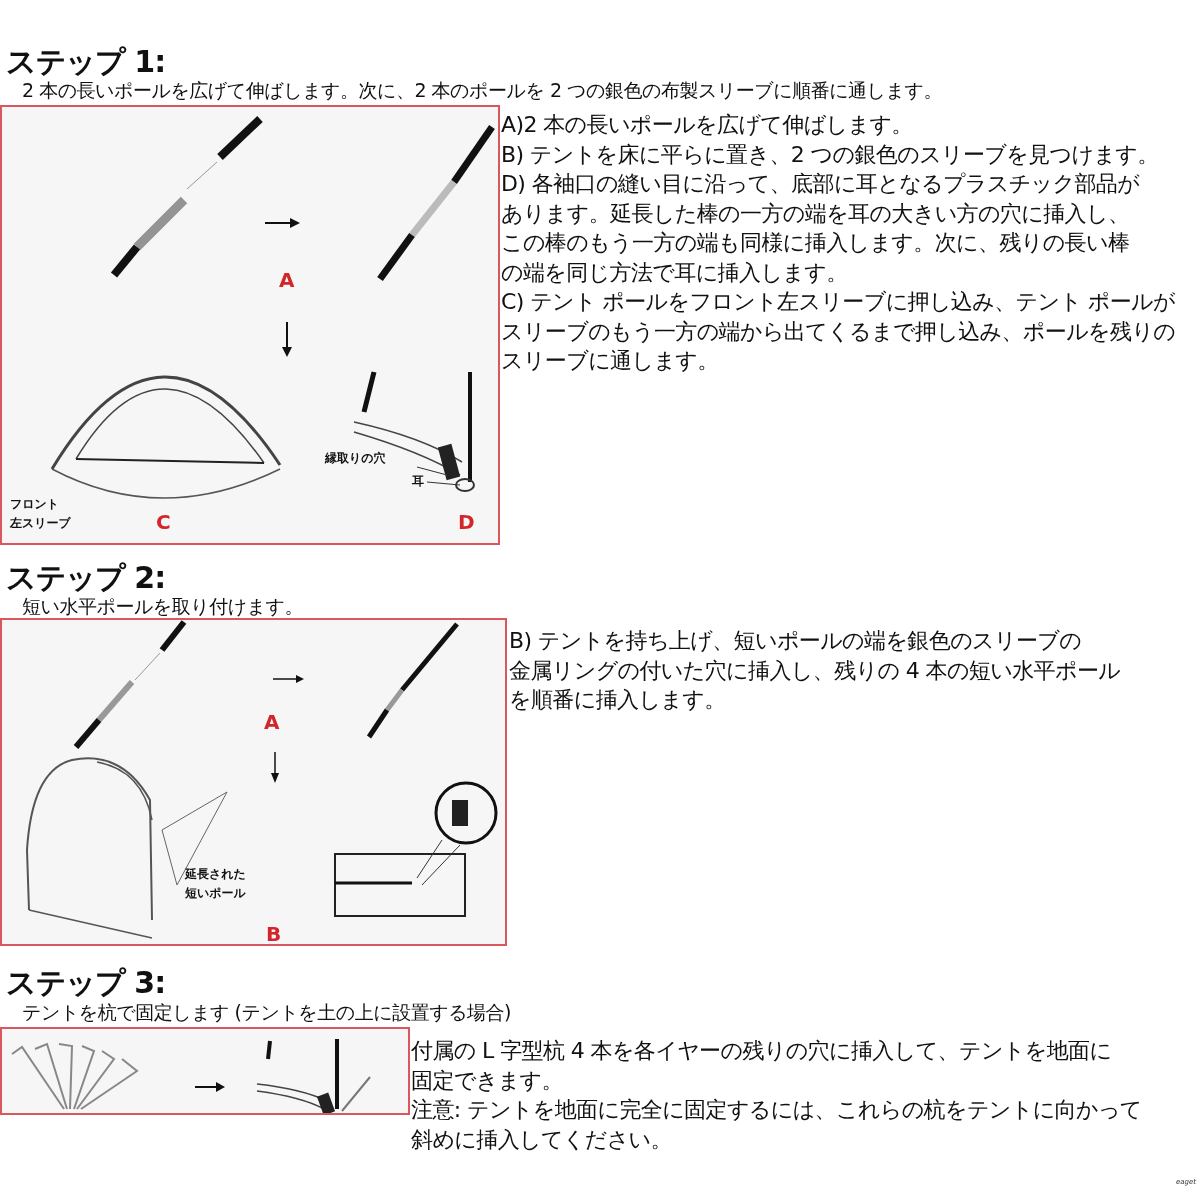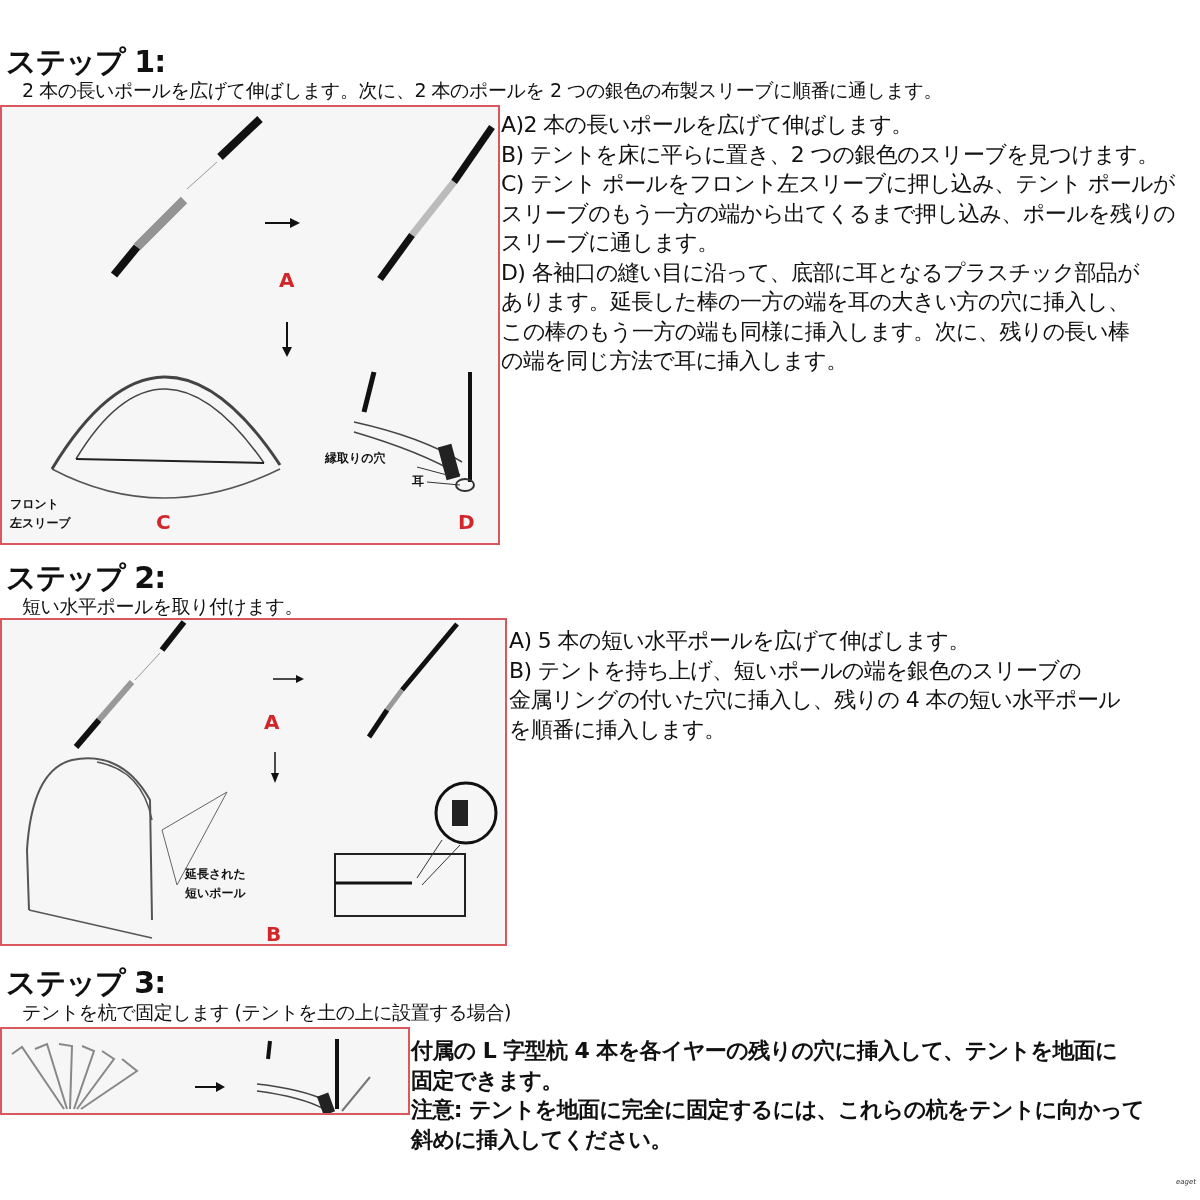--- a/index.html
+++ b/index.html
@@ -60,27 +60,27 @@
   <div class="lbl-red" style="left:456px;top:403px;">D</div>
   <div class="lbl-blk" style="left:8px;top:388px;">フロント
 左スリーブ</div>
   <div class="lbl-blk" style="left:323px;top:342px;">縁取りの穴</div>
   <div class="lbl-blk" style="left:410px;top:365px;">耳</div>
 </div>
 
 <div class="instr" style="left:501px;top:110px;">
   <p>A)2 本の長いポールを広げて伸ばします。</p>
   <p>B) テントを床に平らに置き、2 つの銀色のスリーブを見つけます。</p>
-  <p>C) テント ポールをフロント左スリーブに押し込み、テント ポールが
-スリーブのもう一方の端から出てくるまで押し込み、ポールを残りの
-スリーブに通します。</p>
   <p>D) 各袖口の縫い目に沿って、底部に耳となるプラスチック部品が
 あります。延長した棒の一方の端を耳の大きい方の穴に挿入し、
 この棒のもう一方の端も同様に挿入します。次に、残りの長い棒
 の端を同じ方法で耳に挿入します。</p>
+  <p>C) テント ポールをフロント左スリーブに押し込み、テント ポールが
+スリーブのもう一方の端から出てくるまで押し込み、ポールを残りの
+スリーブに通します。</p>
 </div>
 
 <div class="abs step-title" style="left:6px;top:562px;">ステップ 2:</div>
 <div class="abs step-sub" style="left:6px;top:594px;">短い水平ポールを取り付けます。</div>
 
 <div class="frame" style="left:0;top:618px;width:507px;height:328px;">
   <svg width="507" height="328">
     <line x1="182" y1="2" x2="160" y2="30" stroke="#111" stroke-width="6"></line>
     <line x1="158" y1="33" x2="133" y2="60" stroke="#999" stroke-width="1"></line>
     <line x1="130" y1="62" x2="97" y2="100" stroke="#999" stroke-width="6"></line>
@@ -103,21 +103,20 @@
     <line x1="440" y1="220" x2="415" y2="258" stroke="#333" stroke-width="1"></line>
     <line x1="458" y1="225" x2="420" y2="265" stroke="#333" stroke-width="1"></line>
   </svg>
   <div class="lbl-red" style="left:262px;top:90px;">A</div>
   <div class="lbl-red" style="left:264px;top:302px;">B</div>
   <div class="lbl-blk" style="left:183px;top:245px;">延長された
 短いポール</div>
 </div>
 
 <div class="instr" style="left:509px;top:626px;">
-  <p>A) 5 本の短い水平ポールを広げて伸ばします。</p>
   <p>B) テントを持ち上げ、短いポールの端を銀色のスリーブの
 金属リングの付いた穴に挿入し、残りの 4 本の短い水平ポール
 を順番に挿入します。</p>
 </div>
 
 <div class="abs step-title" style="left:6px;top:967px;">ステップ 3:</div>
 <div class="abs step-sub" style="left:6px;top:1000px;">テントを杭で固定します (テントを土の上に設置する場合)</div>
 
 <div class="frame" style="left:0;top:1027px;width:410px;height:88px;">
   <svg width="410" height="88">
@@ -133,20 +132,20 @@
     <polygon points="223,58 214,53 214,63" fill="#111"></polygon>
     <line x1="268" y1="12" x2="266" y2="30" stroke="#111" stroke-width="4"></line>
     <path d="M255,55 Q300,60 325,72" fill="none" stroke="#444" stroke-width="1.5"></path>
     <path d="M255,62 Q300,68 322,80" fill="none" stroke="#444" stroke-width="1.5"></path>
     <line x1="335" y1="10" x2="335" y2="80" stroke="#111" stroke-width="4"></line>
     <rect x="318" y="65" width="12" height="20" fill="#222" transform="rotate(-20 324 75)"></rect>
     <line x1="340" y1="82" x2="368" y2="48" stroke="#777" stroke-width="2"></line>
   </svg>
 </div>
 
-<div class="instr" style="left:411px;top:1036px;font-weight:bold;">
+<div class="instr" style="left:411px;top:1036px;">
   <p>付属の L 字型杭 4 本を各イヤーの残りの穴に挿入して、テントを地面に
 固定できます。</p>
   <p>注意: テントを地面に完全に固定するには、これらの杭をテントに向かって
 斜めに挿入してください。</p>
 </div>
 
 <div class="wm">eaget</div>
 
 </body></html>

